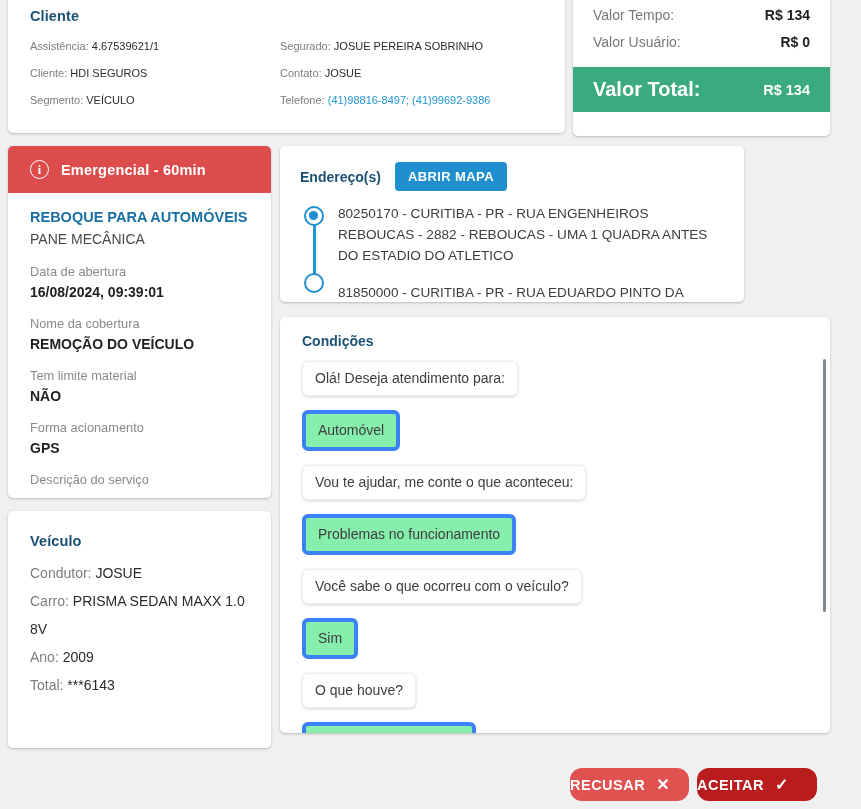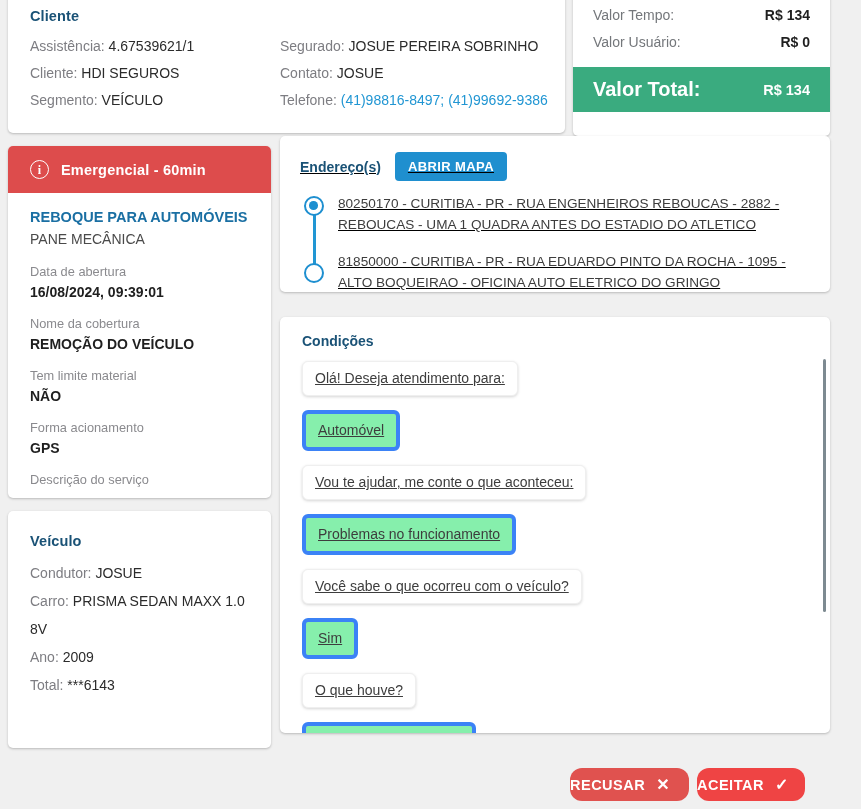--- a/index.html
+++ b/index.html
@@ -38,21 +38,21 @@
     font-weight: bold;
     letter-spacing: 0.1px;
   }
   .kv-grid {
     display: grid;
     grid-template-columns: 250px 1fr;
     row-gap: 6px;
     margin-top: 12px;
   }
   .kv-line {
-    font-size: 14px;
+    font-size: 11px;
     color: #3d3d3d;
     line-height: 21px;
     white-space: nowrap;
   }
   .kv-line .lbl { color: #7d7d82; }
   .kv-line .val { color: #2b2b2b; }
   .kv-line .tel { color: #2196d3; }
 
   
   #valores-card {
@@ -114,23 +114,22 @@
     left: 8px; top: 511px; width: 263px; height: 237px;
     padding: 22px 22px 14px 22px;
   }
   .vei-line { font-size: 14px; line-height: 28px; }
   .vei-line .lbl { color: #7d7d82; }
   .vei-line .val { color: #2b2b2b; }
   #veiculo-list { margin-top: 10px; }
 
   
   #endereco-card {
-    left: 280px; top: 136px; width: 550px; height: 156px;
+    left: 280px; top: 146px; width: 464px; height: 156px;
     padding: 16px 20px 16px 20px;
-    text-decoration: underline;
   }
   .end-head { display: flex; align-items: center; gap: 14px; }
   .end-label { color: #1a5276; font-size: 14px; font-weight: bold; }
   .btn-mapa {
     background: #1f8fcf;
     color: #ffffff;
     border: none;
     border-radius: 4px;
     font-family: "Liberation Sans", sans-serif;
     font-size: 13px;
@@ -173,21 +172,20 @@
   .chat-list { margin-top: 12px; }
   .bubble {
     display: inline-block;
     border-radius: 6px;
     font-size: 14px;
     color: #3d3d3d;
     padding: 7px 12px 8px 12px;
     line-height: 18px;
     margin-bottom: 14px;
     max-width: 490px;
-    text-decoration: underline;
   }
   .bubble.q {
     background: #ffffff;
     border: 1px solid #efefef;
     box-shadow: 0 1px 3px rgba(0,0,0,0.17);
   }
   .bubble.a {
     background: #86efac;
     border: 4px solid #3b82f6;
   }
@@ -214,21 +212,21 @@
     font-size: 14.5px;
     font-weight: bold;
     letter-spacing: 0.5px;
     color: #ffffff;
     cursor: pointer;
     display: flex; align-items: center; justify-content: flex-start;
     gap: 11px;
     height: 33px;
   }
   #btn-recusar { left: 570px; top: 8px; width: 119px; background: #e0524f; }
-  #btn-aceitar { left: 697px; top: 8px; width: 108px; background: #ef4444; }
+  #btn-aceitar { left: 697px; top: 8px; width: 120px; background: #b91c1c; }
   .gl { font-size: 16px; font-weight: bold; line-height: 1; }
 </style>
 </head>
 <body>
 
 <div class="page">
 
   <div class="card" id="cliente-card">
     <div class="section-title">Cliente</div>
     <div class="kv-grid">

